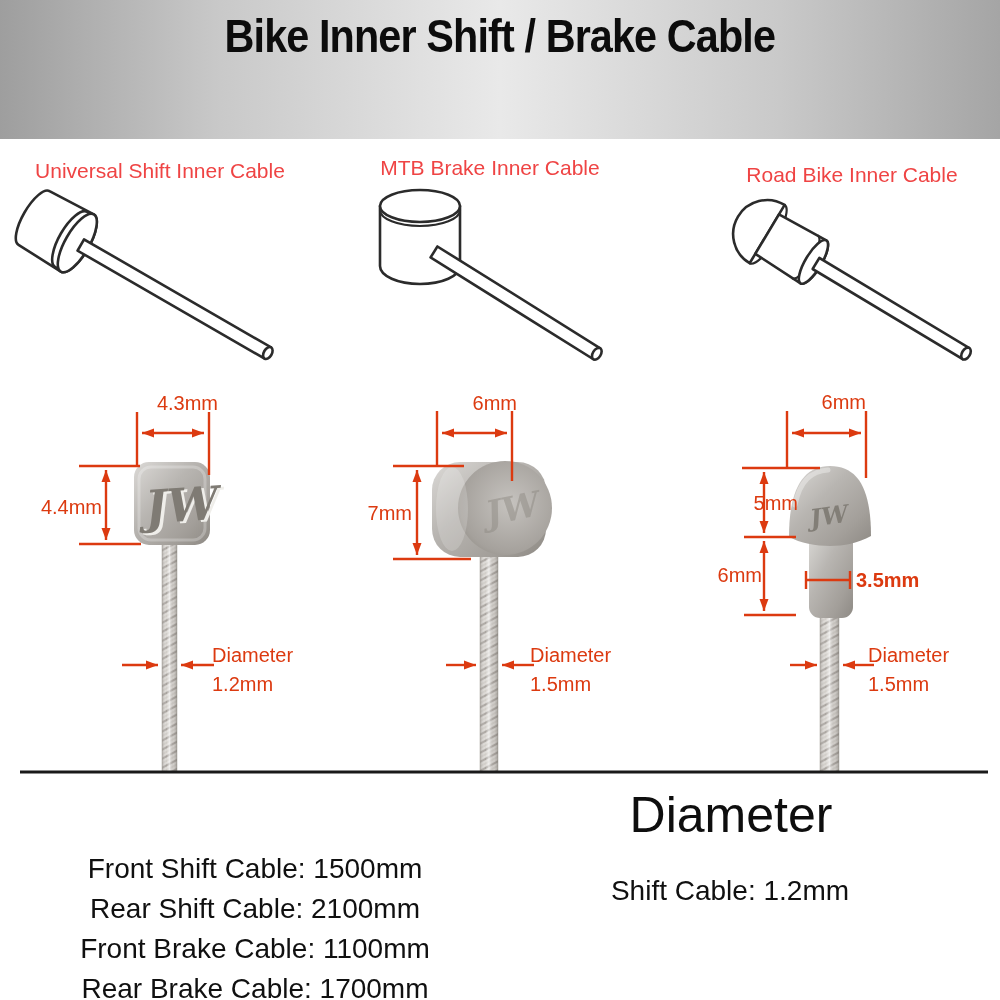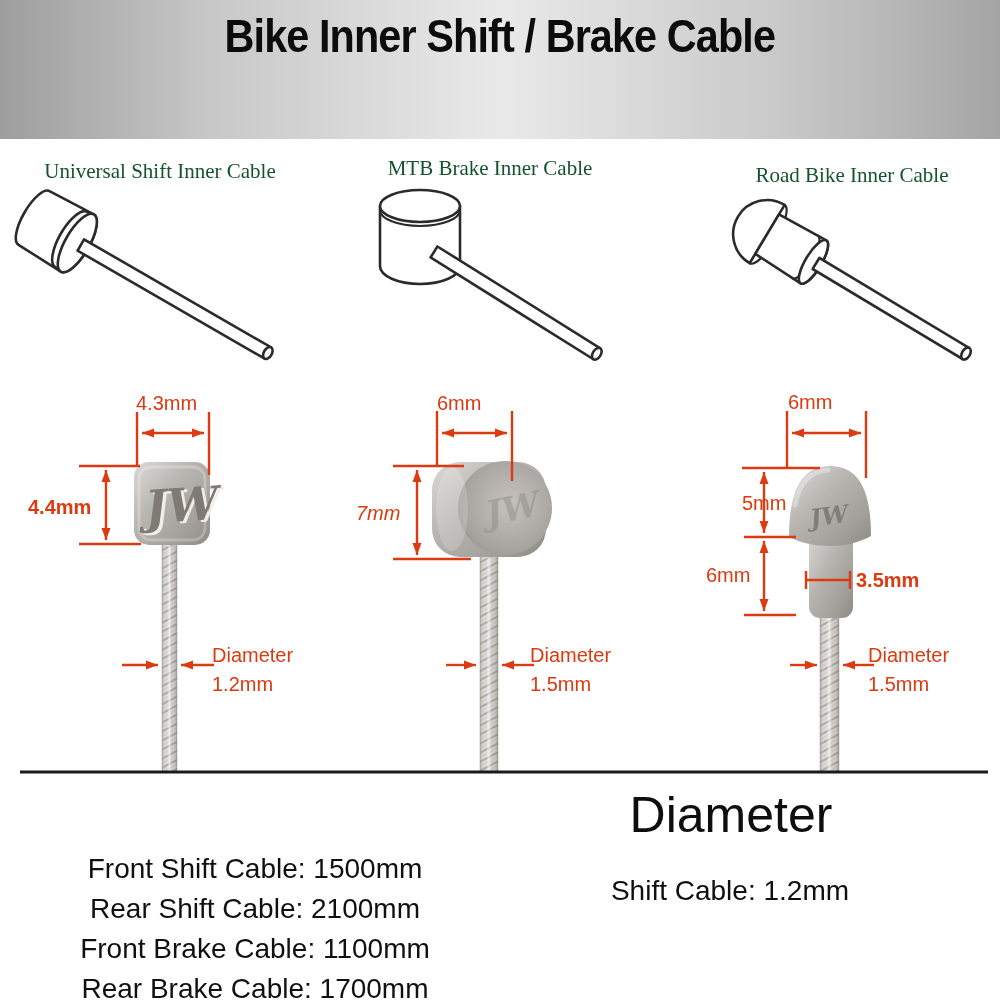--- a/index.html
+++ b/index.html
@@ -13,25 +13,25 @@
 
   
   .hdr{position:absolute;left:0;top:0;width:1000px;height:139px;
        background:linear-gradient(to right,#9e9e9e 0%,#c9c9c9 22%,#e9e9e9 50%,#c9c9c9 78%,#a5a5a5 100%);}
   .hl{position:absolute;width:100%;text-align:center;font-weight:bold;
       font-size:47px;color:#0c0c0c;white-space:nowrap;}
   .hl1{top:8px;} .hl2{top:74px;}
   .squeeze{display:inline-block;transform:scaleX(.88);letter-spacing:-1px;}
 
   
-  .col-label{position:absolute;font-size:21px;color:#14532d;text-align:center;width:300px;white-space:nowrap;font-family:Liberation Serif, serif;}
+  .col-label{position:absolute;font-size:21px;color:#ef4444;text-align:center;width:300px;white-space:nowrap;}
 
   
   .red{position:absolute;color:var(--annotation);font-size:20px;white-space:nowrap;line-height:22px;}
-  .center{text-align:left;}
+  .center{text-align:right;}
 
   
   .big-head{position:absolute;font-size:50px;color:#0e0e0e;text-align:center;width:350px;}
   .list{position:absolute;color:#101010;font-size:28px;text-align:center;}
   .list div{line-height:40px;white-space:nowrap;}
   .list.dia div{line-height:45px;}
 
   
   svg{position:absolute;left:0;top:0;}
   .art{fill:#ffffff;stroke:var(--lineart);stroke-width:2.6;stroke-linejoin:round;stroke-linecap:round;}
@@ -177,26 +177,26 @@
     </g>
 
     <line class="dvd" x1="20" y1="772" x2="988" y2="772"></line>
   </svg>
 
   <div class="col-label" style="left:10px;top:159px;">Universal Shift Inner Cable</div>
   <div class="col-label" style="left:340px;top:156px;">MTB Brake Inner Cable</div>
   <div class="col-label" style="left:702px;top:163px;">Road Bike Inner Cable</div>
 
   <div class="red center" style="left:136px;top:392px;width:82px;">4.3mm</div>
-  <div class="red center" style="left:28px;top:496px;width:74px;font-weight:bold;">4.4mm</div>
+  <div class="red center" style="left:28px;top:496px;width:74px;">4.4mm</div>
   <div class="red" style="left:212px;top:644px;">Diameter</div>
   <div class="red" style="left:212px;top:673px;">1.2mm</div>
 
   <div class="red center" style="left:437px;top:392px;width:80px;">6mm</div>
-  <div class="red center" style="left:356px;top:502px;width:56px;font-style:italic;">7mm</div>
+  <div class="red center" style="left:356px;top:502px;width:56px;">7mm</div>
   <div class="red" style="left:530px;top:644px;">Diameter</div>
   <div class="red" style="left:530px;top:673px;">1.5mm</div>
 
   <div class="red center" style="left:788px;top:391px;width:78px;">6mm</div>
   <div class="red center" style="left:742px;top:492px;width:56px;">5mm</div>
   <div class="red center" style="left:706px;top:564px;width:56px;">6mm</div>
   <div class="red" style="left:856px;top:569px;font-weight:bold;">3.5mm</div>
   <div class="red" style="left:868px;top:644px;">Diameter</div>
   <div class="red" style="left:868px;top:673px;">1.5mm</div>
 

